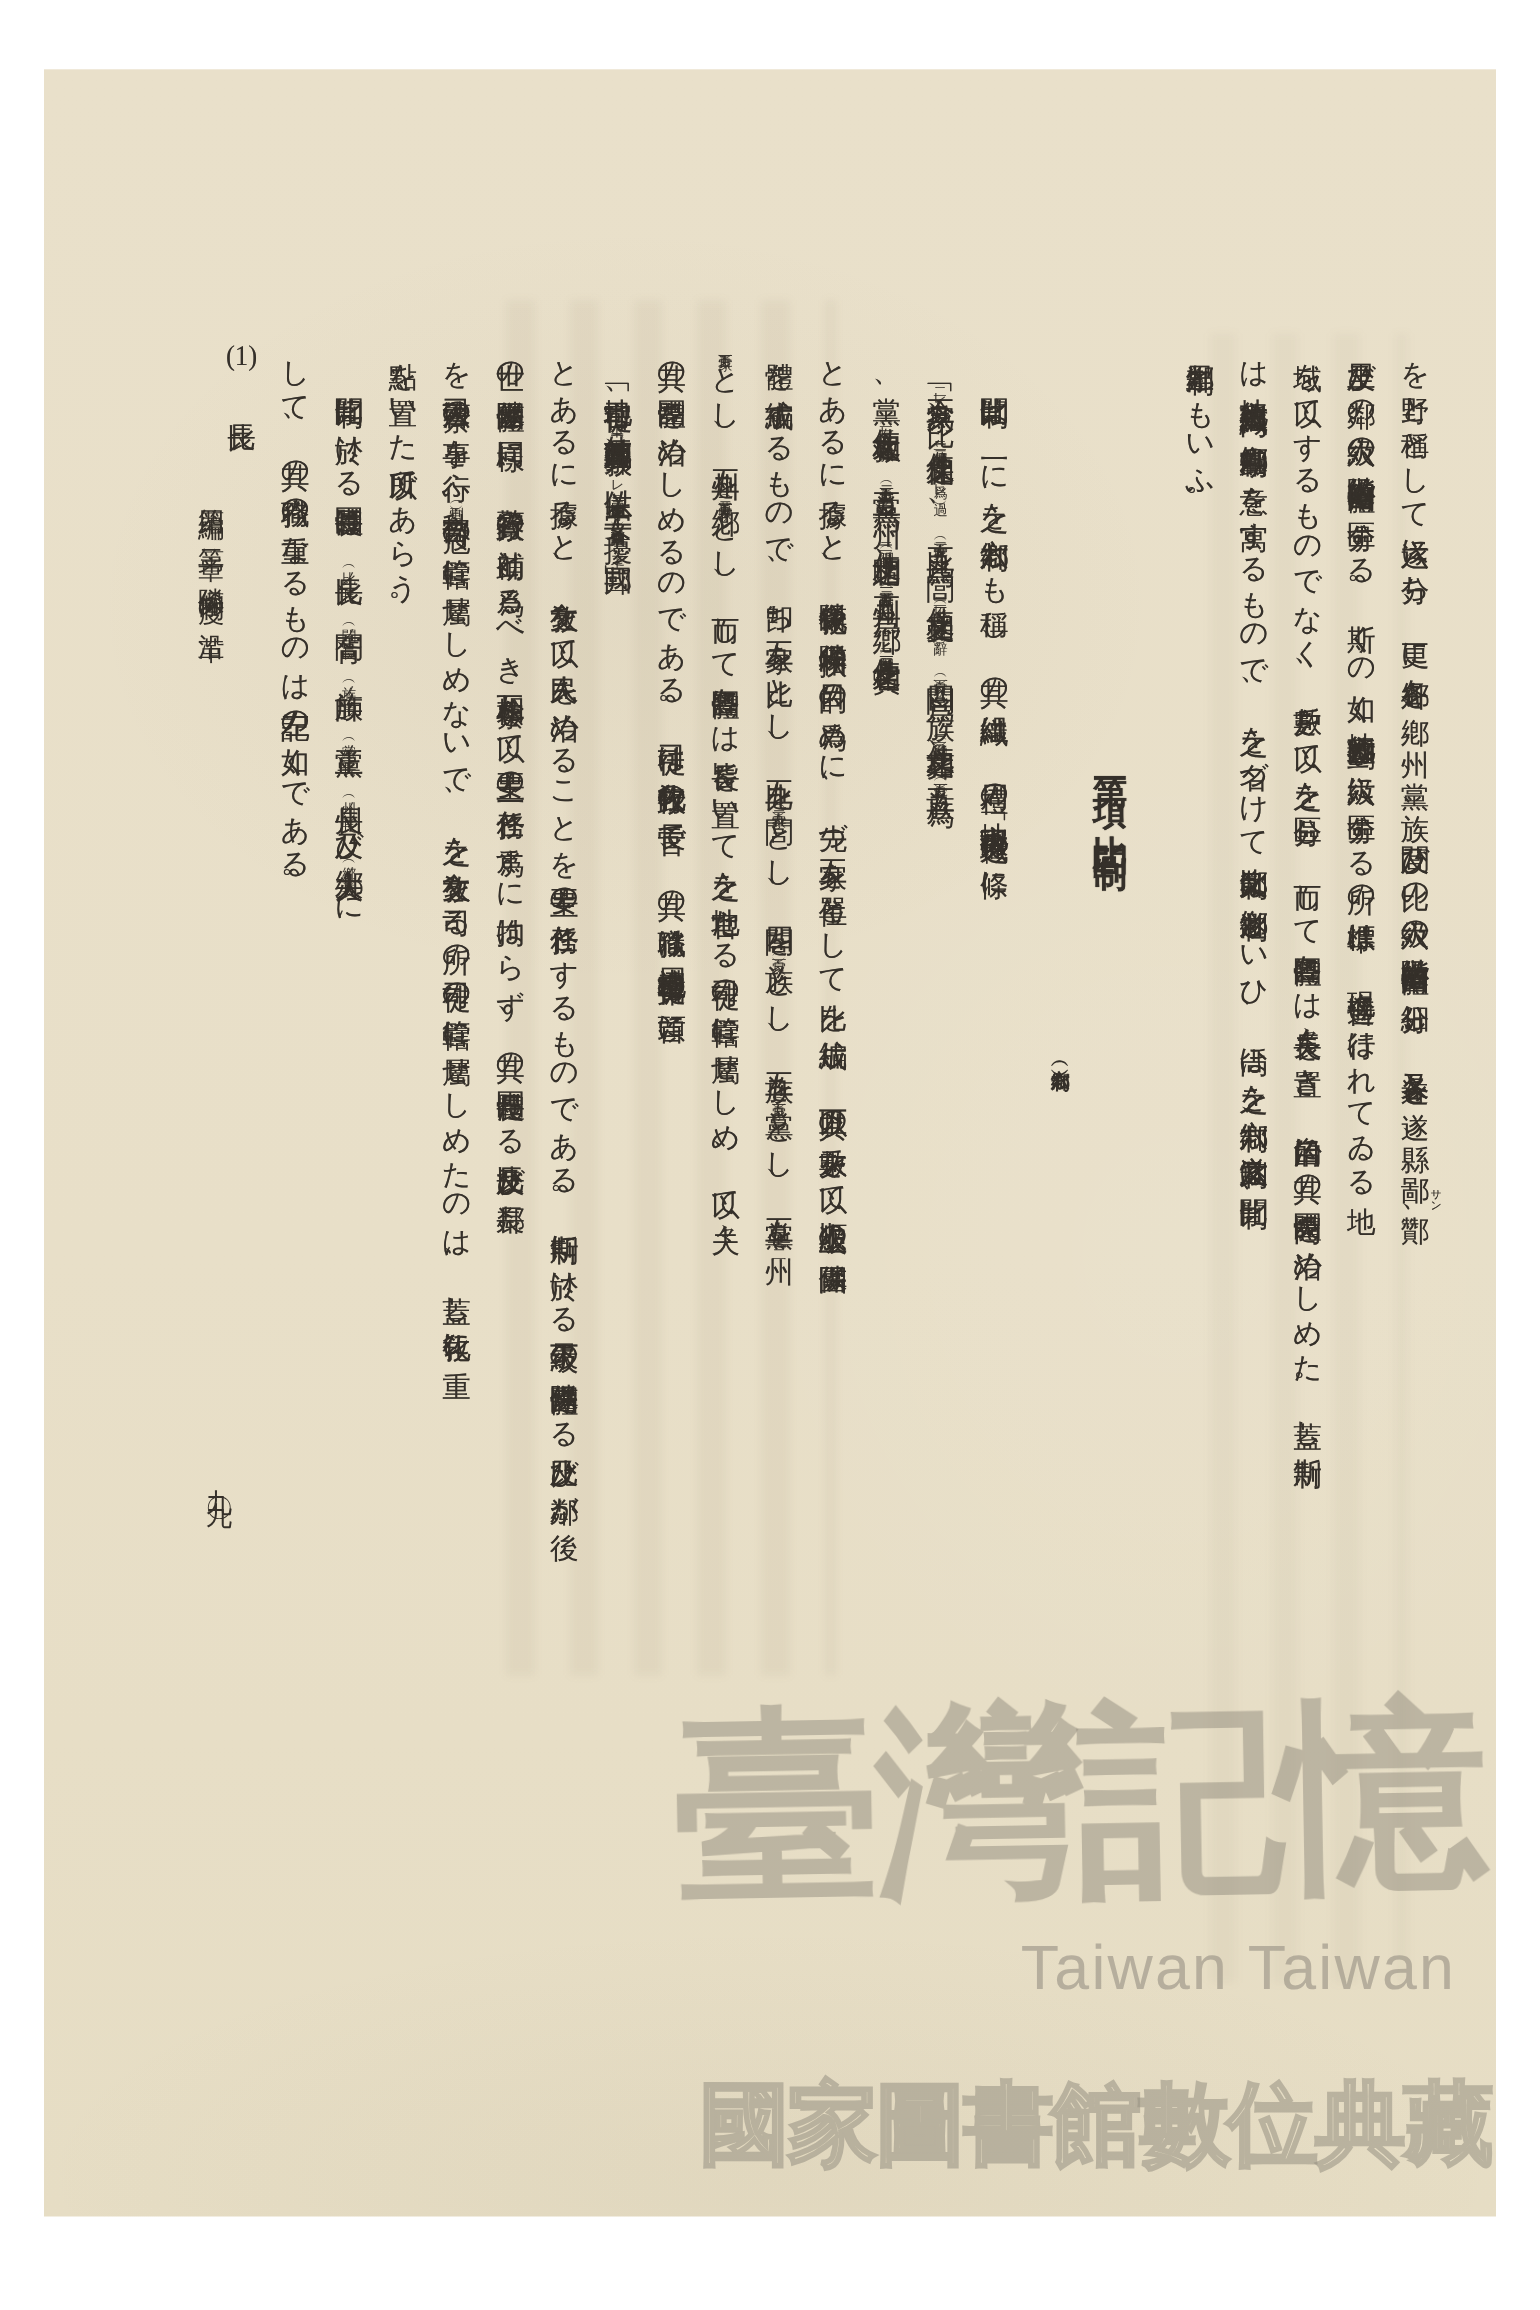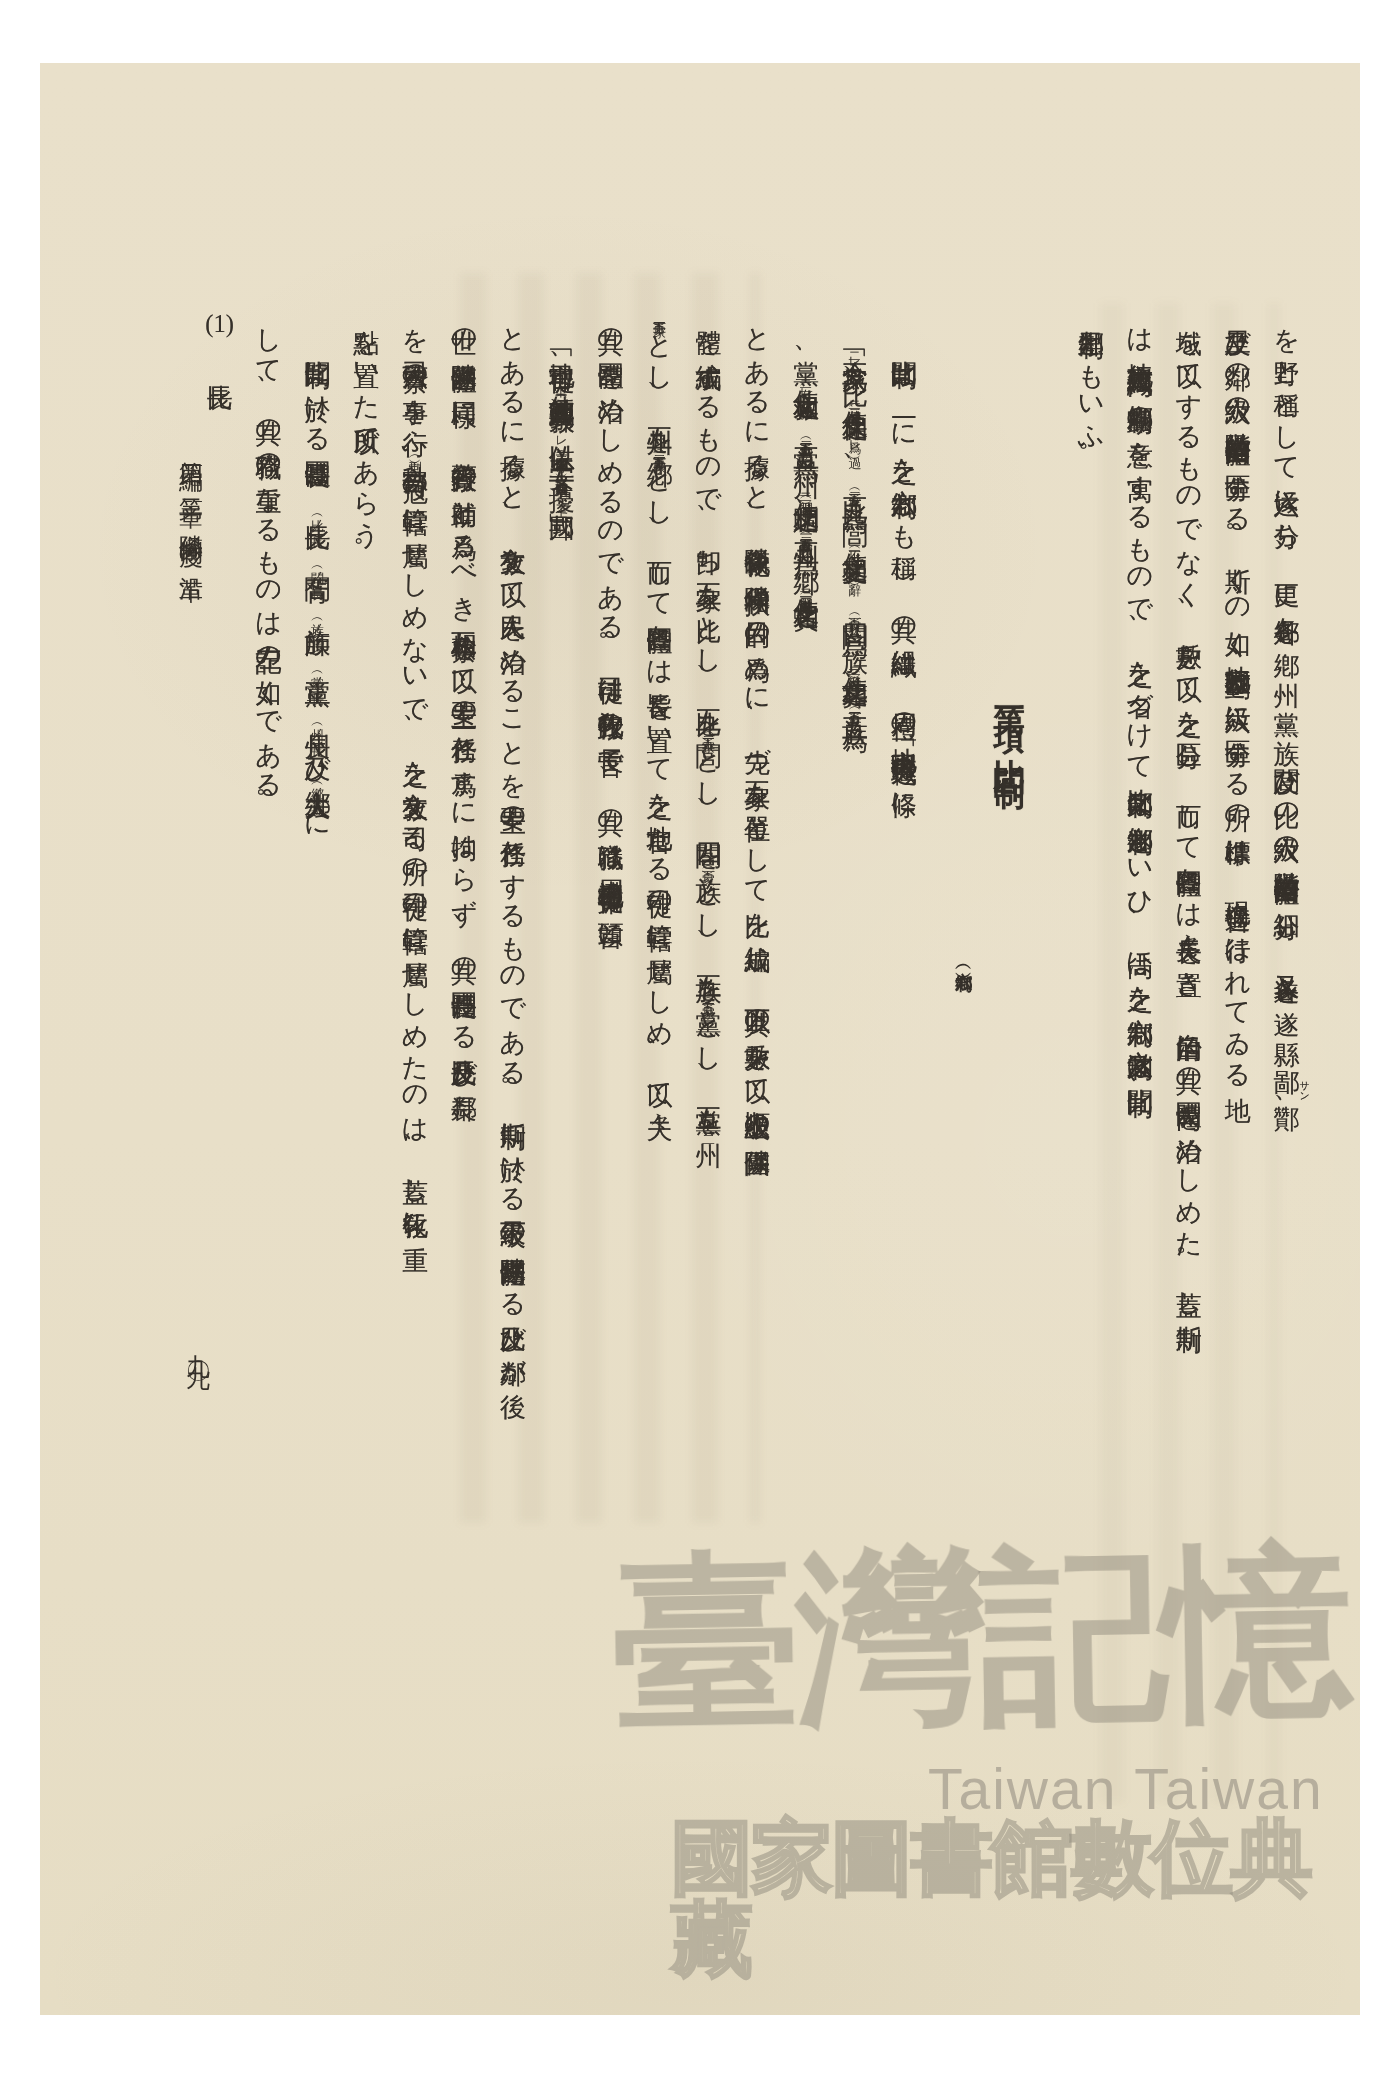--- a/index.html
+++ b/index.html
@@ -61,26 +61,25 @@
     color:rgba(146,139,126,0.50);transform:rotate(-1deg);filter:blur(0.6px);
     font-family:"Liberation Serif","DejaVu Serif",serif;
   }
   .wm-latin{
     position:absolute;left:888px;top:1698px;
     font-size:57px;line-height:1;letter-spacing:2px;
     color:rgba(151,145,132,0.62);
     font-family:"Liberation Sans","DejaVu Sans",sans-serif;
   }
   .wm-outline{
-    position:absolute;left:596px;top:1754px;
+    position:absolute;left:596px;top:1828px;
     font-size:82px;line-height:1;font-weight:bold;letter-spacing:-2px;
     color:rgba(233,224,200,0.10);
     -webkit-text-stroke:2.5px rgba(149,143,130,0.55);
     font-family:"Liberation Sans","DejaVu Sans",sans-serif;
-    margin-left:35px;
   }
 </style>
 </head>
 <body>
 
 <div class="paper">
   <div class="ghost ghost1"></div>
   <div class="ghost ghost2"></div>
 
   <div class="textflow">

